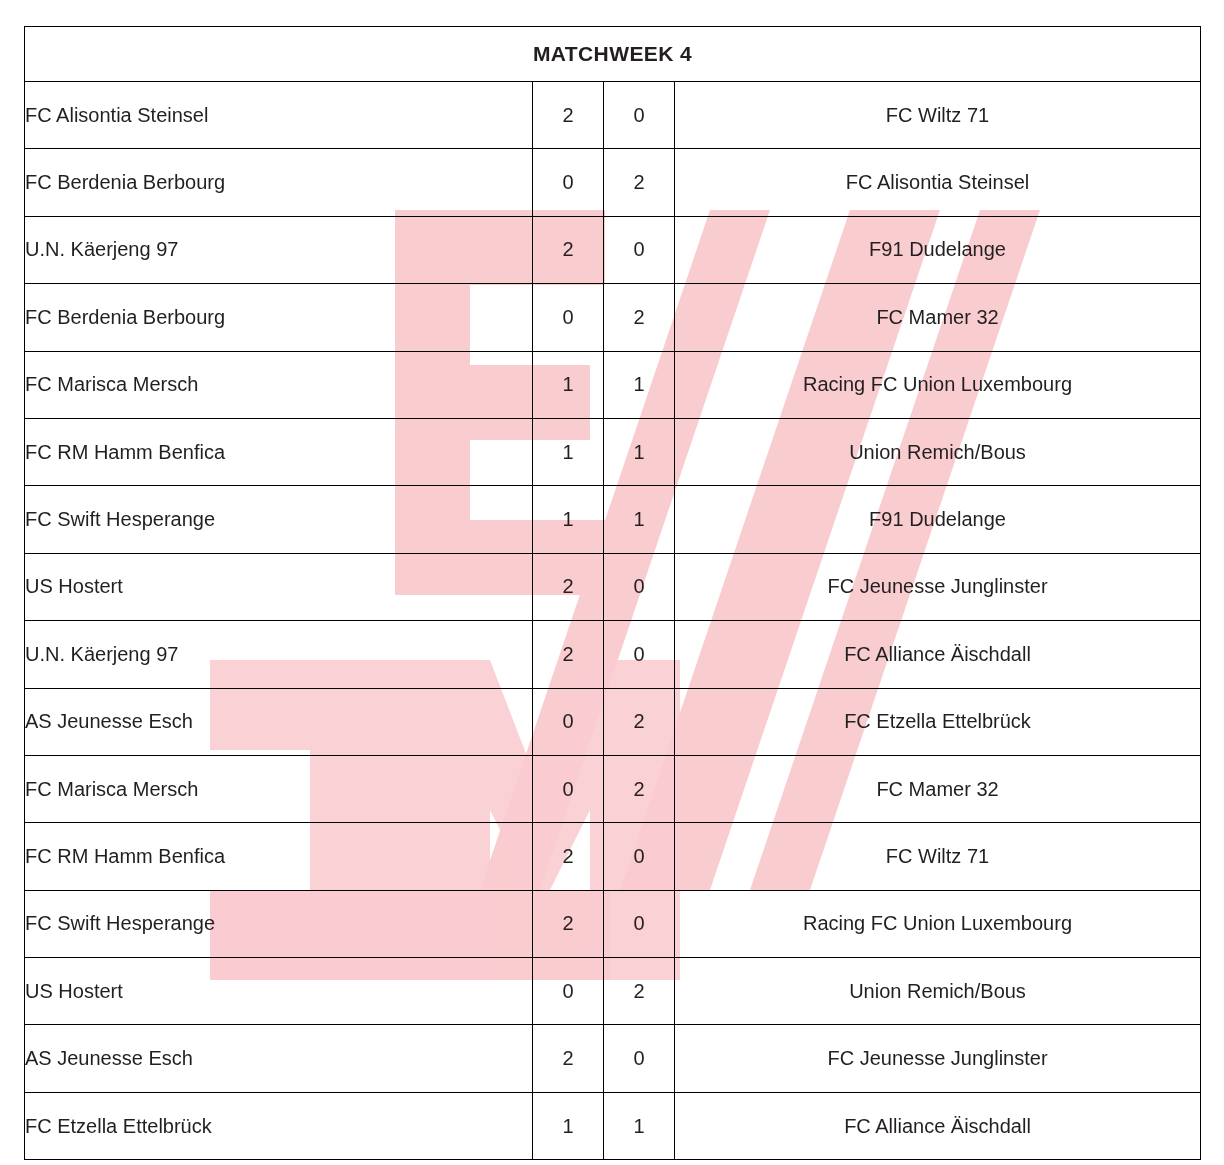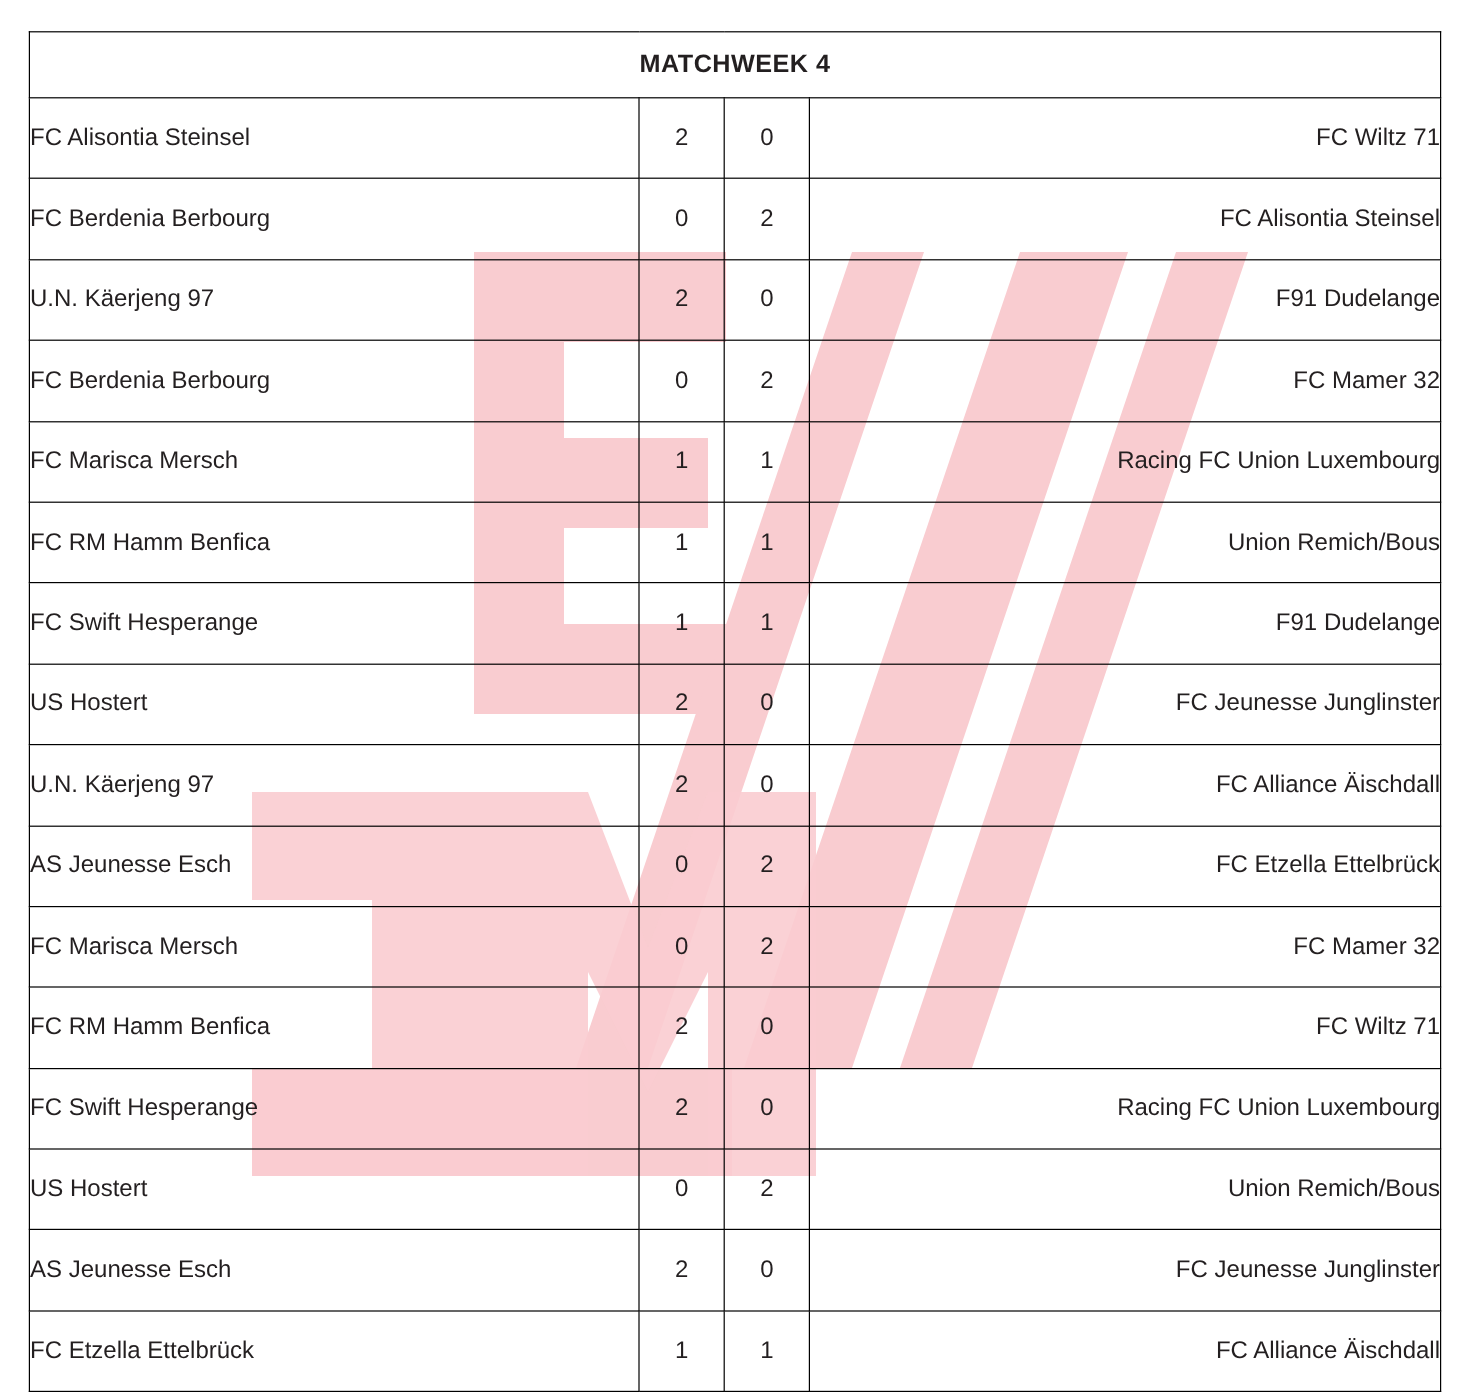--- a/index.html
+++ b/index.html
@@ -67,21 +67,21 @@
   .home {
     padding-left: 13px;
     text-align: left;
   }
   .score {
     text-align: center;
     width: 70px;
   }
   .away {
     padding-left: 13px;
-    text-align: right;
+    text-align: center;
   }
 
   col.c-home { width: 508px; }
   col.c-score { width: 71px; }
   col.c-away { width: 526px; }
 </style>
 </head>
 <body>
 
 <svg class="watermark" viewBox="0 0 890 830" aria-hidden="true">

